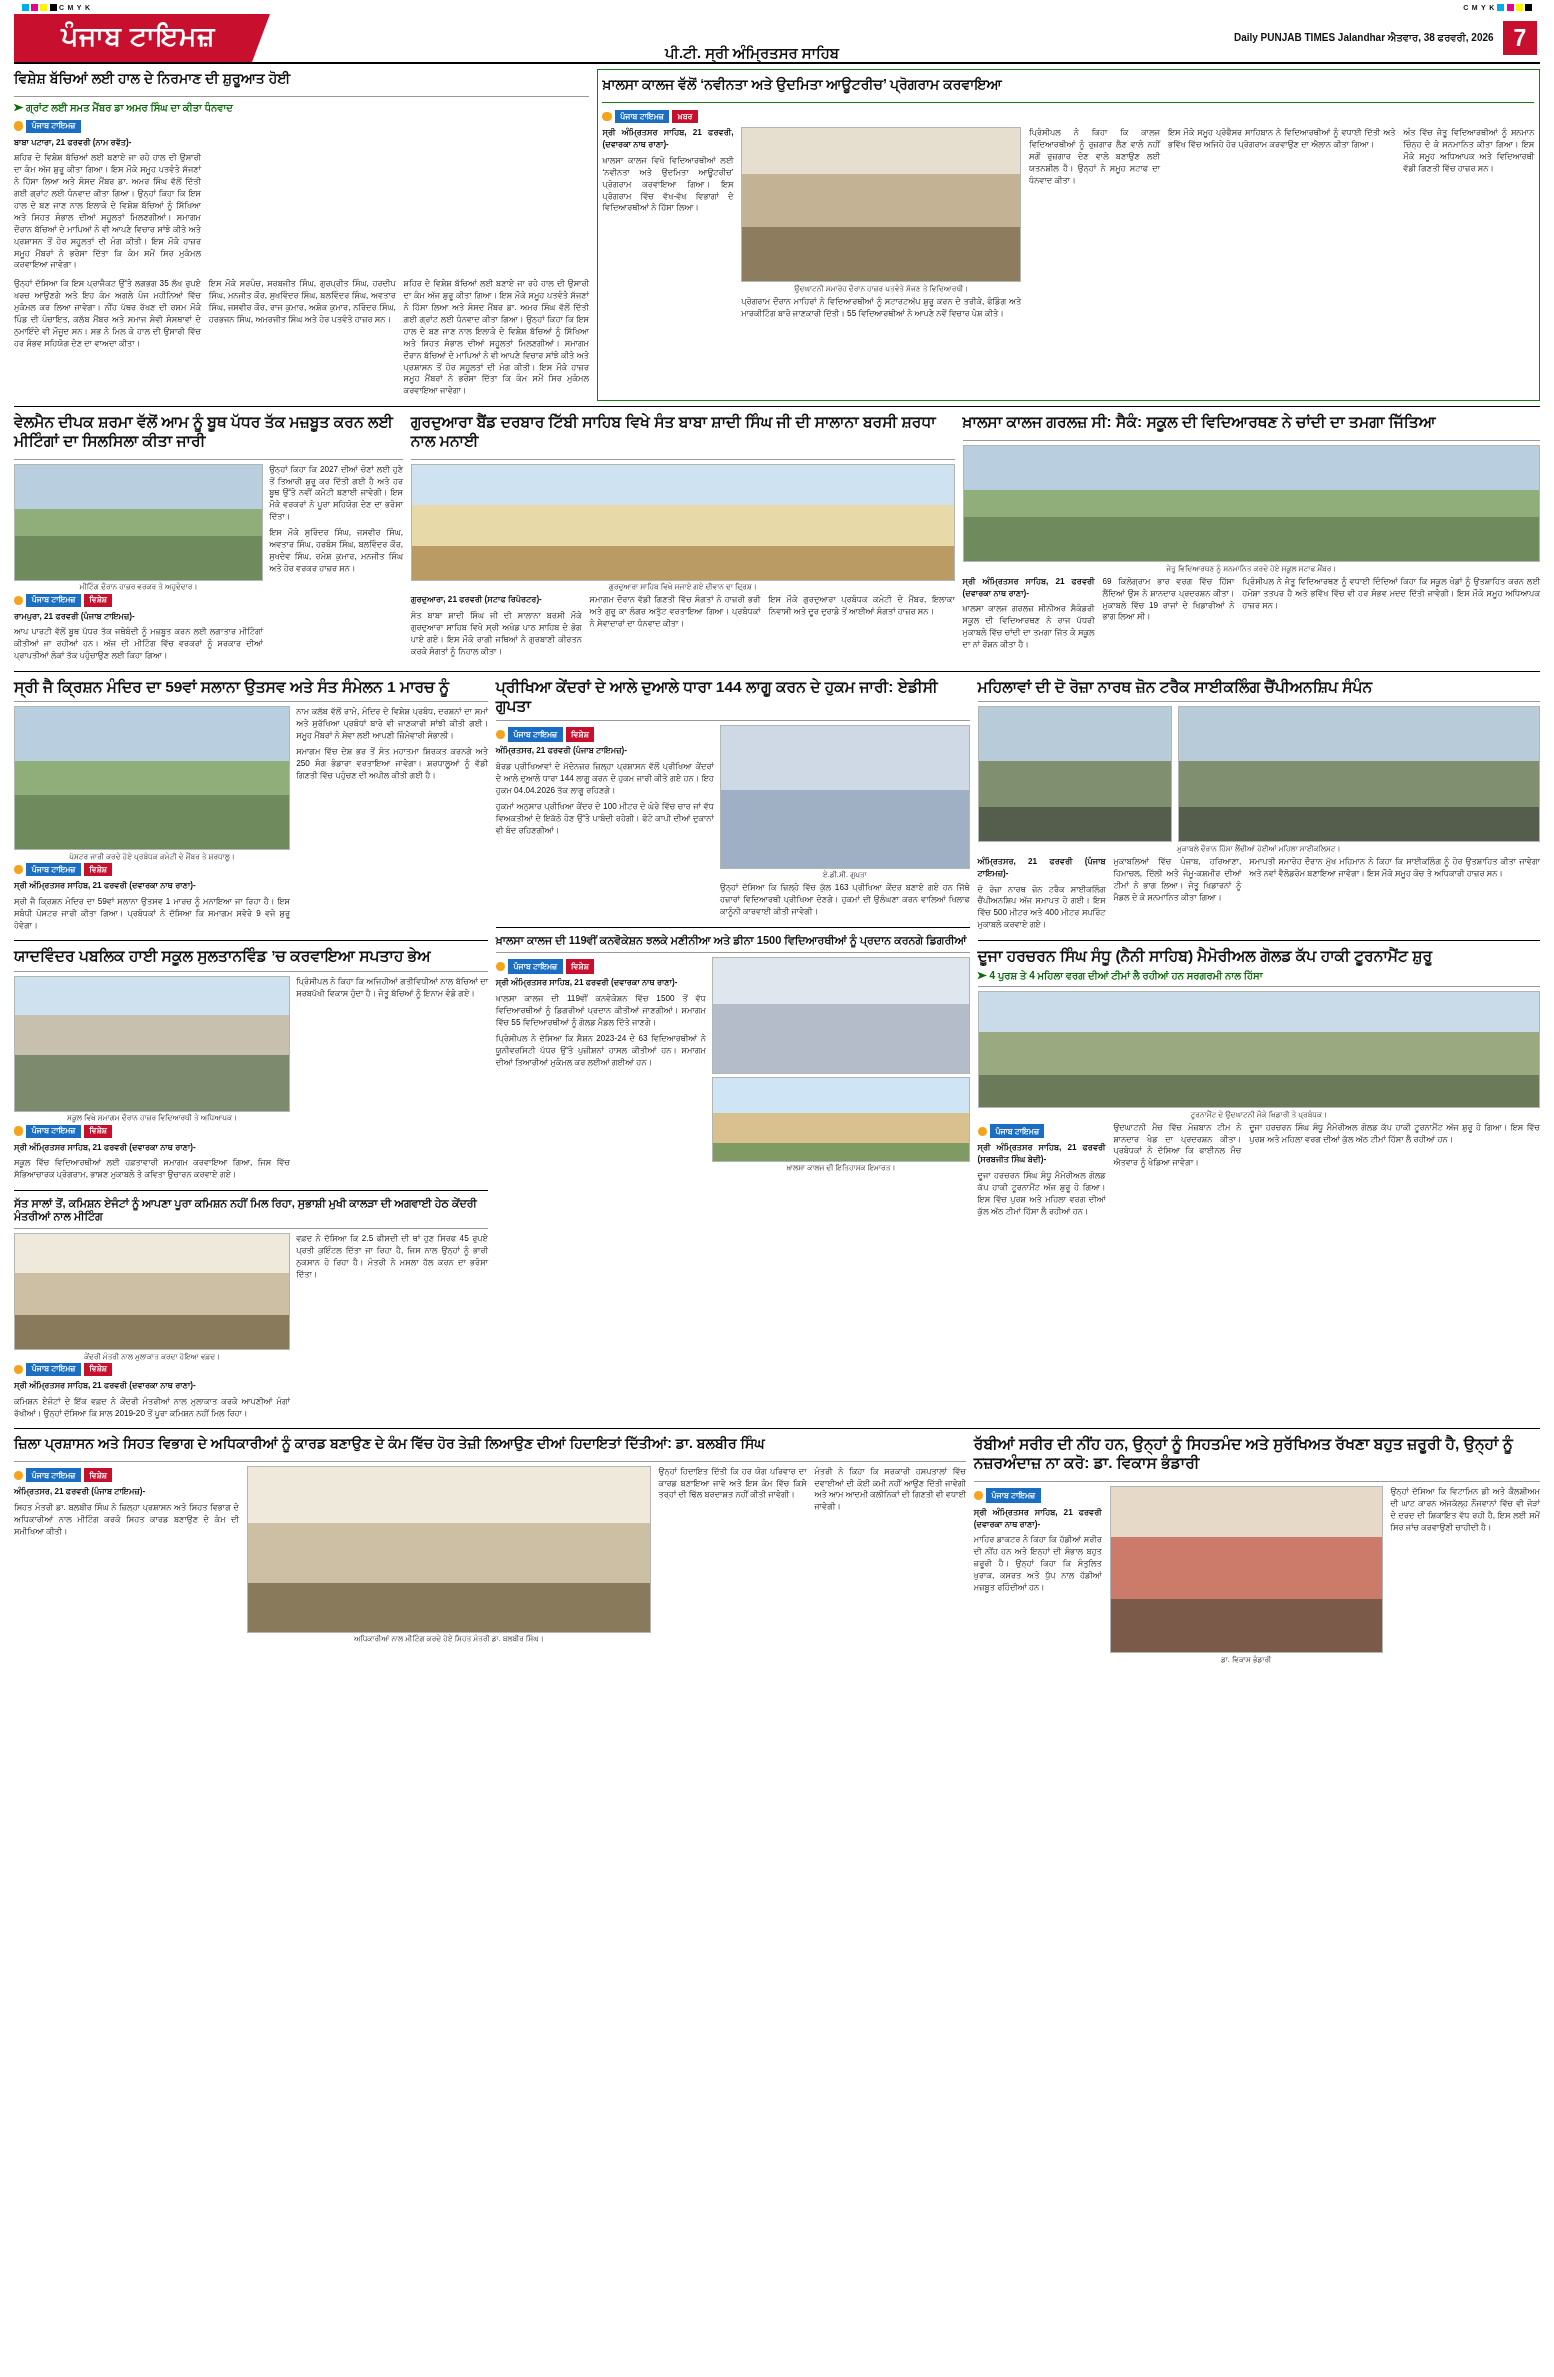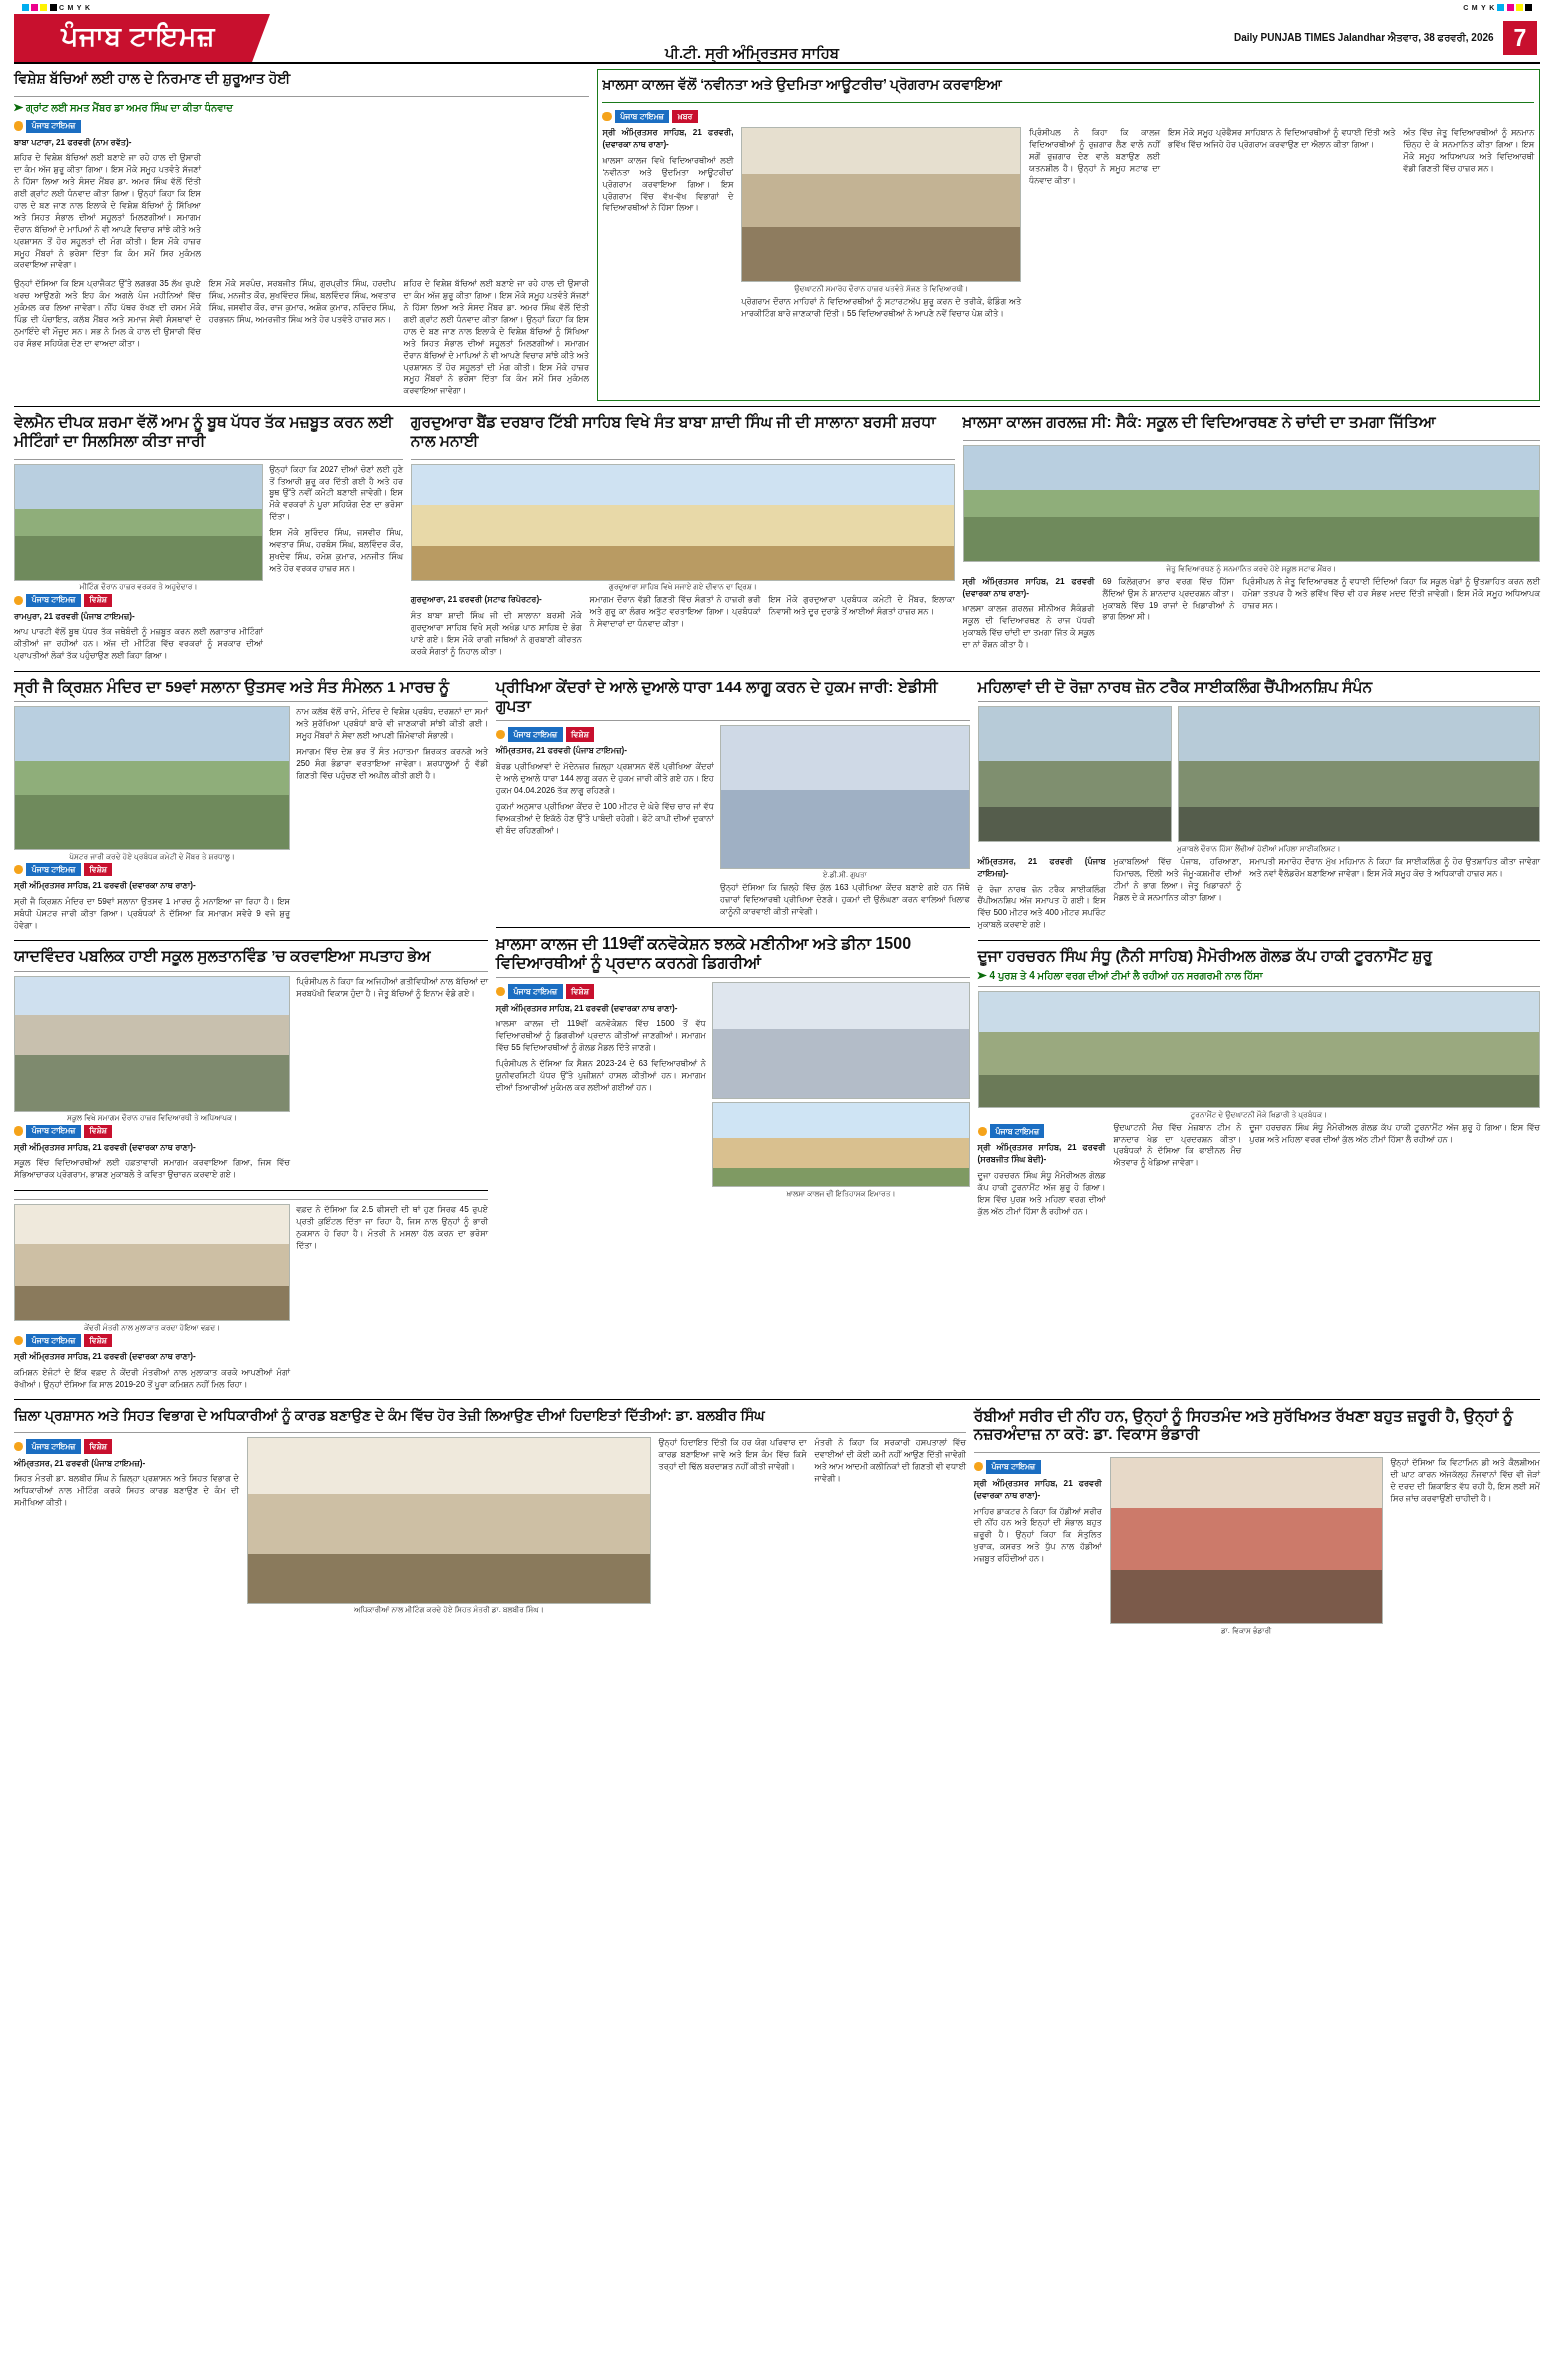--- a/index.html
+++ b/index.html
@@ -41,21 +41,21 @@
   
   .content { margin-top:4.7px; }
   .hr-black { border:0; border-top:1.6px solid #000; margin:4.7px 0; }
   .hr-thin { border:0; border-top:0.8px solid #999; margin:3.9px 0; }
 
   .row { display:flex; gap:7.8px; }
   .col { display:flex; flex-direction:column; }
 
   .headline { font-size:14px; font-weight:bold; line-height:1.2; margin:1.6px 0 4.7px; }
   .headline.small { font-size:15.5px; }
-  .headline.tiny { font-size:16px; }
+  .headline.tiny { font-size:11px; }
   .body { font-size:8.2px; line-height:1.45; text-align:justify; }
   .body p { margin:0 0 3.9px; }
 
   .tag { display:inline-flex; align-items:center; gap:3.1px; margin:2.3px 0 3.9px; }
   .tag .t1 { background:#1b6ec2; color:#fff; font-size:7.8px; font-weight:bold; padding:1.6px 5.4px; }
   .tag .t2 { background:#c8102e; color:#fff; font-size:7.8px; font-weight:bold; padding:1.6px 5.4px; }
   .tag .dot { width:9.3px; height:9.3px; border-radius:50%; background:#f5a31a; display:inline-block; }
 
   .photo { width:100%; background:#cfd6cf; position:relative; overflow:hidden; border:0.8px solid #b0b6b0; }
   .cap { font-size:7.4px; text-align:center; margin-top:1.6px; color:#222; }
@@ -308,20 +308,21 @@
             </div>
             <div style="flex:1;" class="body">
               <p>ਪ੍ਰਿੰਸੀਪਲ ਨੇ ਕਿਹਾ ਕਿ ਅਜਿਹੀਆਂ ਗਤੀਵਿਧੀਆਂ ਨਾਲ ਬੱਚਿਆਂ ਦਾ ਸਰਬਪੱਖੀ ਵਿਕਾਸ ਹੁੰਦਾ ਹੈ। ਜੇਤੂ ਬੱਚਿਆਂ ਨੂੰ ਇਨਾਮ ਵੰਡੇ ਗਏ।</p>
             </div>
           </div>
         </div>
 
         <hr class="hr-black">
 
         <div>
+          <div class="headline tiny">ਸੱਤ ਸਾਲਾਂ ਤੋਂ, ਕਮਿਸ਼ਨ ਏਜੰਟਾਂ ਨੂੰ ਆਪਣਾ ਪੂਰਾ ਕਮਿਸ਼ਨ ਨਹੀਂ ਮਿਲ ਰਿਹਾ, ਸੁਭਾਸ਼ੀ ਮੁਖੀ ਕਾਲੜਾ ਦੀ ਅਗਵਾਈ ਹੇਠ ਕੇਂਦਰੀ ਮੰਤਰੀਆਂ ਨਾਲ ਮੀਟਿੰਗ</div>
           <hr class="hr-thin">
           <div class="row" style="gap:6.2px;">
             <div style="width:276px;">
               <div class="photo p-meeting" style="height:117px;"></div>
               <div class="cap">ਕੇਂਦਰੀ ਮੰਤਰੀ ਨਾਲ ਮੁਲਾਕਾਤ ਕਰਦਾ ਹੋਇਆ ਵਫ਼ਦ।</div>
               <div class="tag">
                 <span class="dot"></span>
                 <span class="t1">ਪੰਜਾਬ ਟਾਇਮਜ਼</span>
                 <span class="t2">ਵਿਸ਼ੇਸ਼</span>
               </div>

